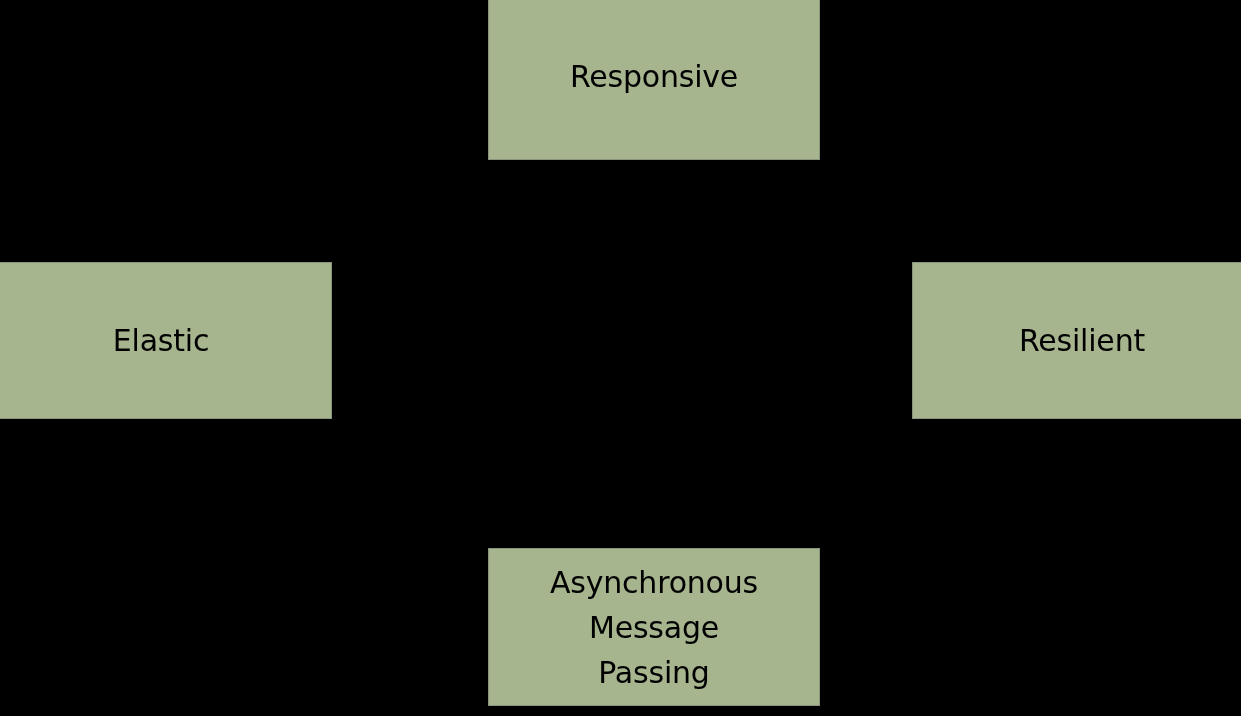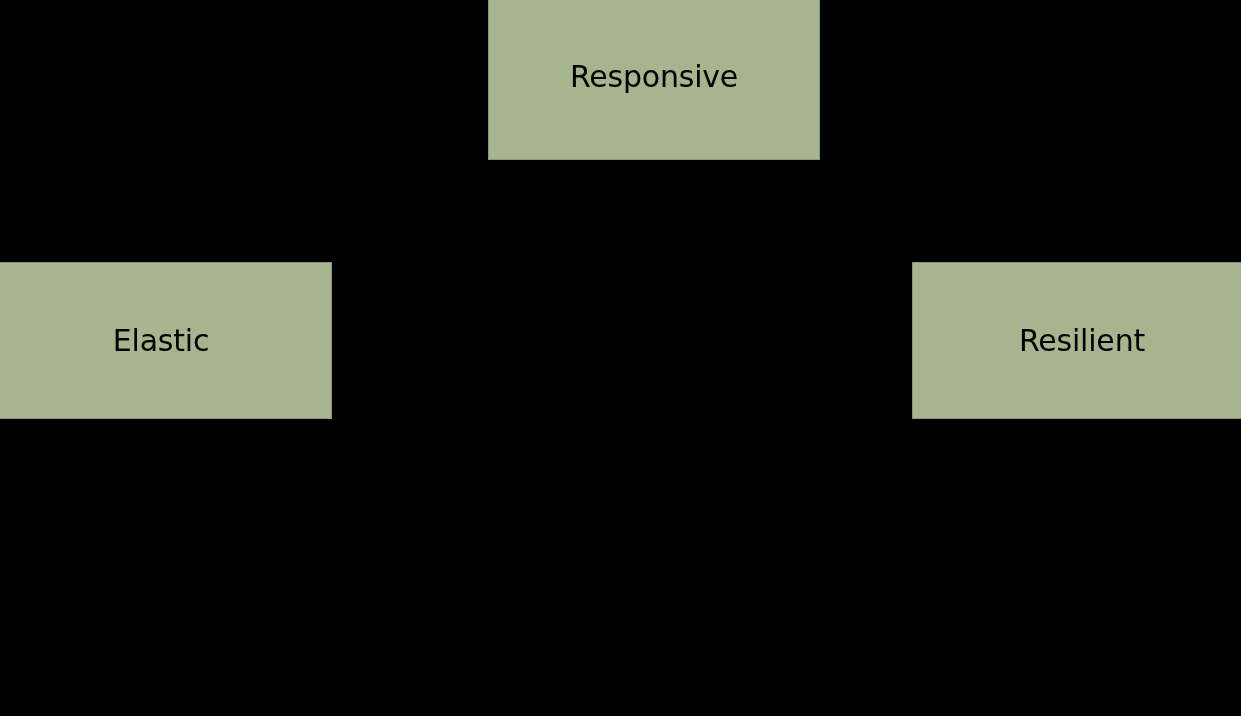--- a/index.html
+++ b/index.html
@@ -103,14 +103,19 @@
   </div>
 
   <div class="node" id="node-elastic">
     <span class="node-label">Elastic</span>
   </div>
 
   <div class="node" id="node-resilient">
     <span class="node-label">Resilient</span>
   </div>
 
+  <div class="node" id="node-async">
+    <span class="node-label">Asynchronous
+Message
+Passing</span>
+  </div>
 
 </div>
 
 </body></html>

